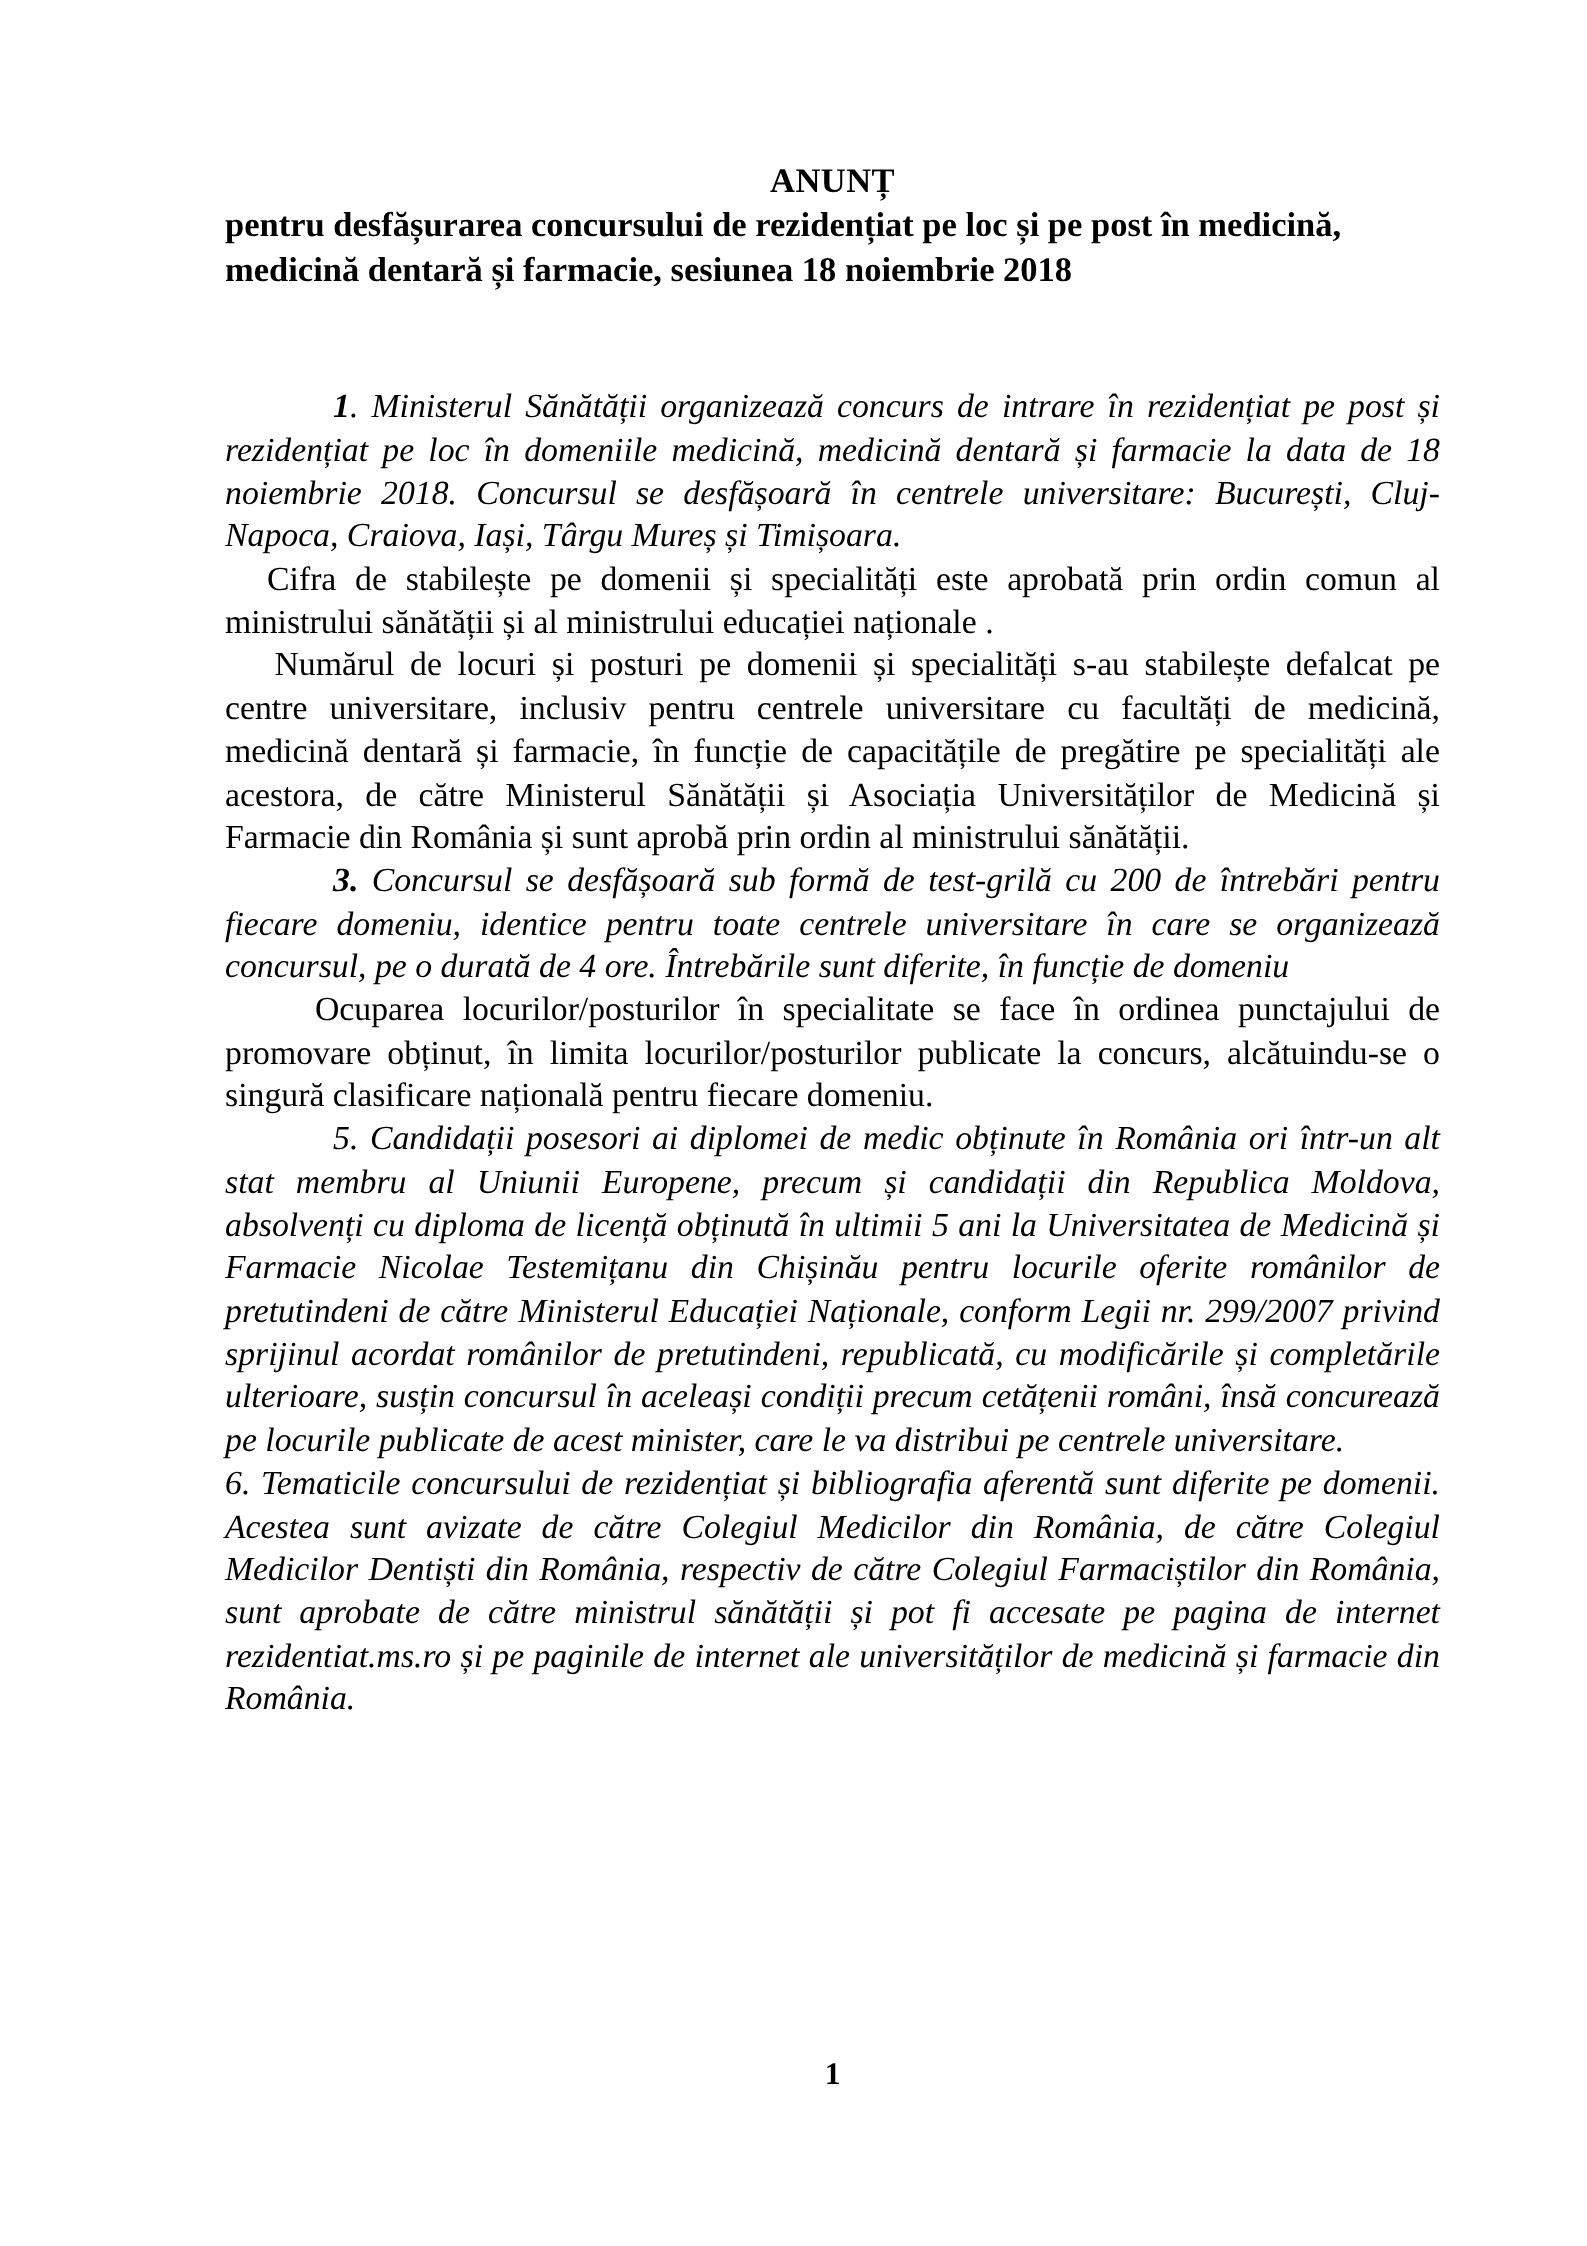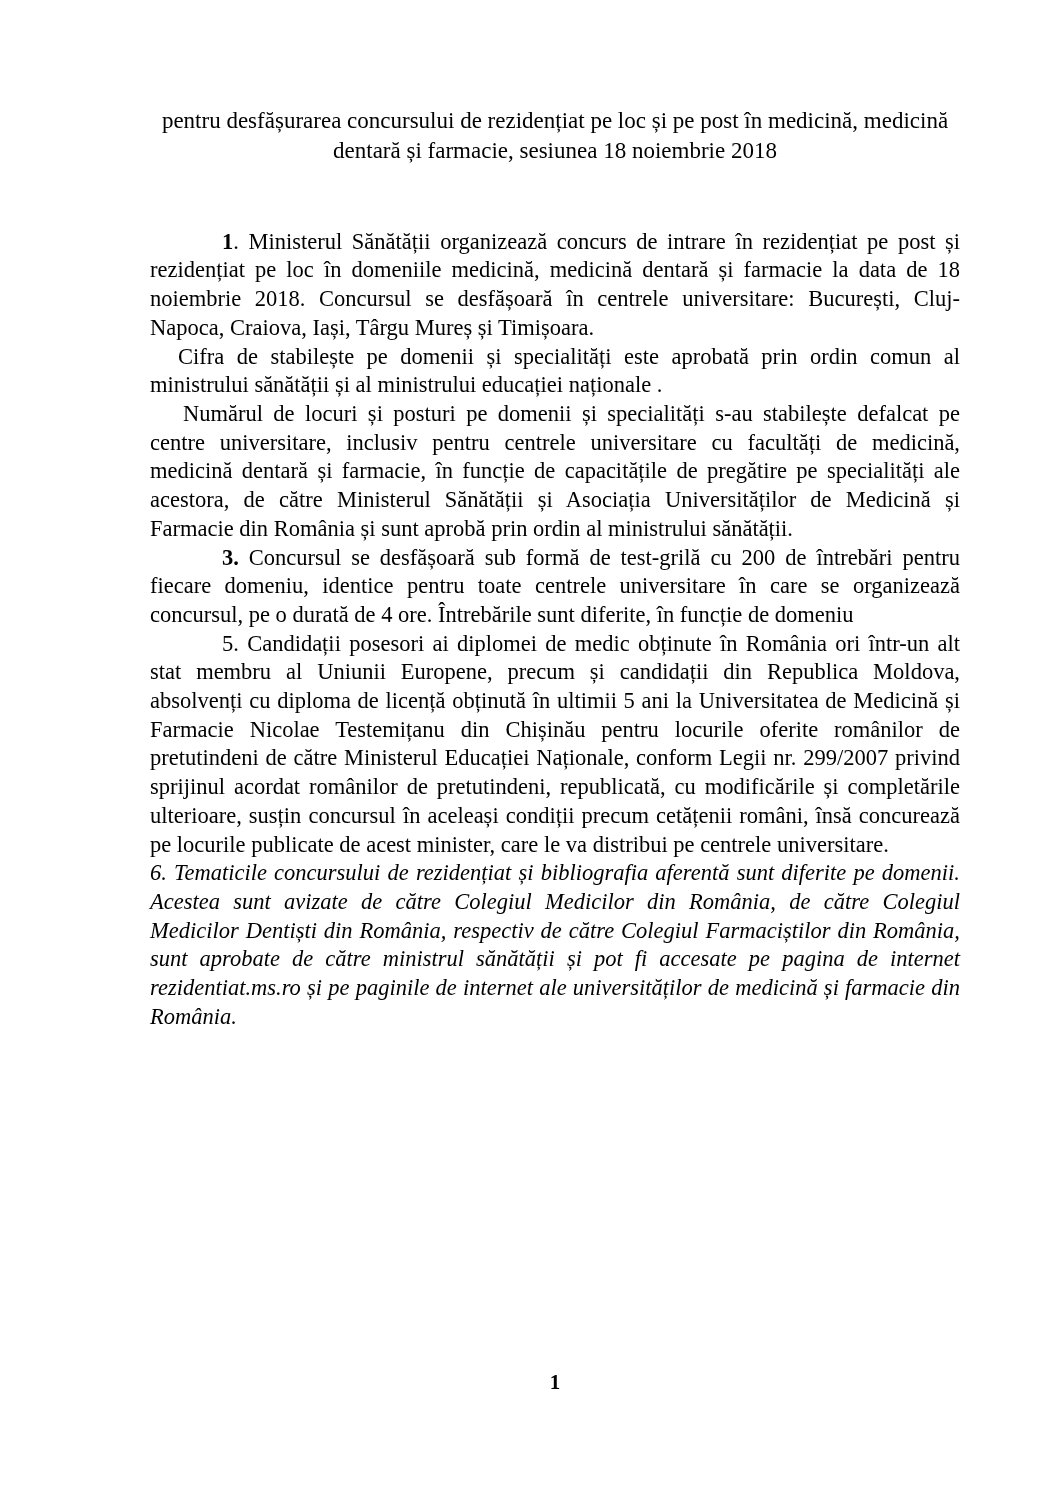--- a/index.html
+++ b/index.html
@@ -29,72 +29,73 @@
   }
   .title {
     text-align: center;
     font-weight: bold;
     font-size: 23px;
     line-height: 1.28;
     margin: 0;
     letter-spacing: 0.3px;
   }
   .subtitle {
-    text-align: center;
-    font-weight: normal;
+    font-weight: bold;
     font-size: 23px;
     line-height: 1.3;
     margin: 0;
   }
   .body-text {
     margin-top: 62px;
     font-size: 22.5px;
     line-height: 28.7px;
     text-align: justify;
   }
   p.para {
     margin: 0;
     padding: 0;
   }
   .indent-none { text-indent: 0; font-style: italic; }
   .indent-sm   { text-indent: 28px; }
   .indent-sm2  { text-indent: 33px; }
   .indent-md   { text-indent: 60px; }
-  .indent-lg   { text-indent: 72px; }
+  .indent-lg   { text-indent: 72px; font-style: italic; }
   .lead { font-weight: bold; }
   .pageno {
     position: absolute;
     left: 150px;
     width: 810px;
     top: 1370px;
     text-align: center;
     font-weight: bold;
     font-size: 21px;
   }
 </style>
 </head>
 <body>
 
 <div class="page">
   <div class="content">
 
+    <p class="title">ANUNȚ</p>
     <p class="subtitle">pentru desfășurarea concursului de rezidențiat pe loc și pe post în medicină, medicină dentară și farmacie, sesiunea 18 noiembrie 2018</p>
 
     <div class="body-text">
 
       <p class="para indent-lg"><span class="lead">1</span><span>. Ministerul Sănătății organizează concurs de intrare în rezidențiat pe post și rezidențiat pe loc în domeniile medicină, medicină dentară și farmacie la data de 18 noiembrie 2018. Concursul se desfășoară în centrele universitare: București, Cluj-Napoca, Craiova, Iași, Târgu Mureș și Timișoara.</span></p>
 
 
       <p class="para indent-sm"><span>Cifra de stabilește pe domenii și specialități este aprobată prin ordin comun al ministrului sănătății și al ministrului educației naționale .</span></p>
 
       <p class="para indent-sm2"><span>Numărul de locuri și posturi pe domenii și specialități s-au stabilește defalcat pe centre universitare, inclusiv pentru centrele universitare cu facultăți de medicină, medicină dentară și farmacie, în funcție de capacitățile de pregătire pe specialități ale acestora, de către Ministerul Sănătății și Asociația Universităților de Medicină și Farmacie din România și sunt aprobă prin ordin al ministrului sănătății.</span></p>
 
       <p class="para indent-lg"><span class="lead">3.</span><span> Concursul se desfășoară sub formă de test-grilă cu 200 de întrebări pentru fiecare domeniu, identice pentru toate centrele universitare în care se organizează concursul, pe o durată de 4 ore. Întrebările sunt diferite, în funcție de domeniu</span></p>
 
 
+      <p class="para indent-md"><span>Ocuparea locurilor/posturilor în specialitate se face în ordinea punctajului de promovare obținut, în limita locurilor/posturilor publicate la concurs, alcătuindu-se o singură clasificare națională pentru fiecare domeniu.</span></p>
 
       <p class="para indent-lg"><span>5. Candidații posesori ai diplomei de medic obținute în România ori într-un alt stat membru al Uniunii Europene, precum și candidații din Republica Moldova, absolvenți cu diploma de licență obținută în ultimii 5 ani la Universitatea de Medicină și Farmacie Nicolae Testemițanu din Chișinău pentru locurile oferite românilor de pretutindeni de către Ministerul Educației Naționale, conform Legii nr. 299/2007 privind sprijinul acordat românilor de pretutindeni, republicată, cu modificările și completările ulterioare, susțin concursul în aceleași condiții precum cetățenii români, însă concurează pe locurile publicate de acest minister, care le va distribui pe centrele universitare.</span></p>
 
       <p class="para indent-none"><span>6. Tematicile concursului de rezidențiat și bibliografia aferentă sunt diferite pe domenii. Acestea sunt avizate de către Colegiul Medicilor din România, de către Colegiul Medicilor Dentiști din România, respectiv de către Colegiul Farmaciștilor din România, sunt aprobate de către ministrul sănătății și pot fi accesate pe pagina de internet rezidentiat.ms.ro și pe paginile de internet ale universităților de medicină și farmacie din România.</span></p>
 
     </div>
   </div>
 
   <div class="pageno">1</div>
 </div>

